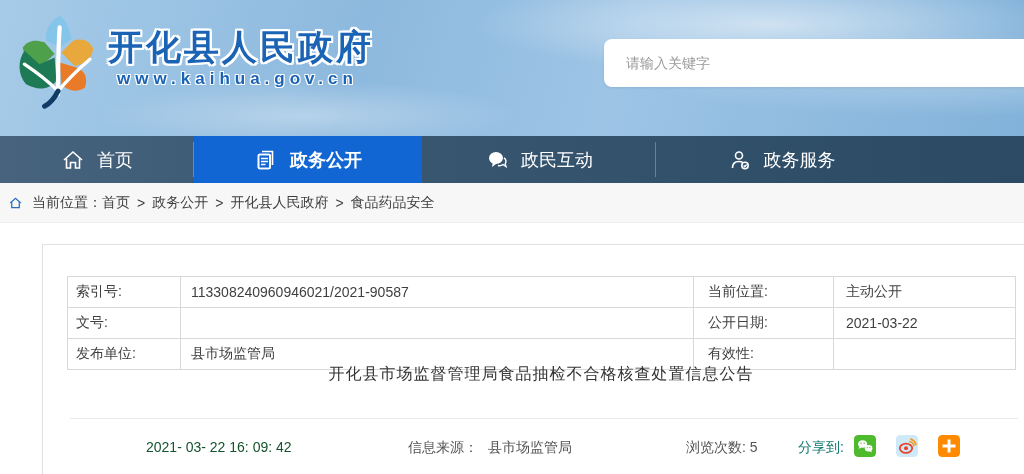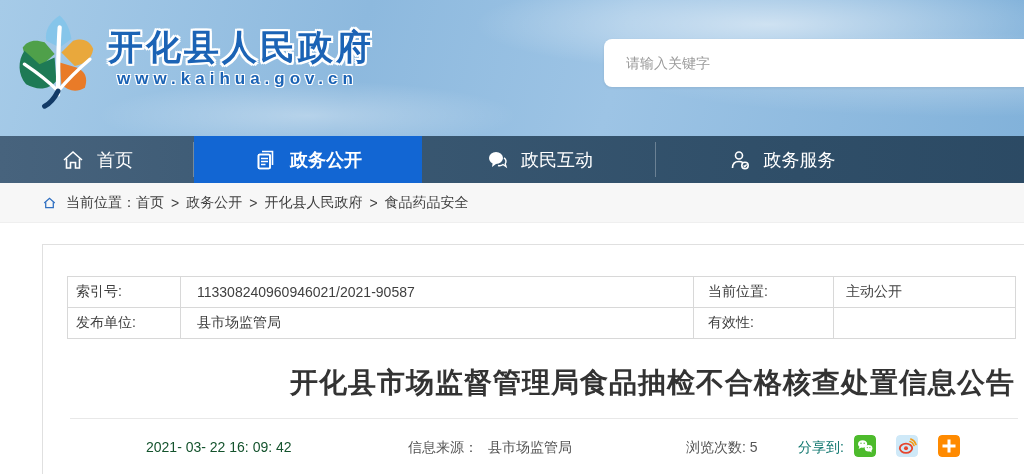--- a/index.html
+++ b/index.html
@@ -35,38 +35,38 @@
     color:#fff; font-size:18px; cursor:pointer; position:relative; }
   .nav-item:not(:last-child)::after { content:""; position:absolute; right:0; top:6px; bottom:6px;
     width:1px; background:rgba(255,255,255,.28); }
   .nav-item.active { background:#1266d3; font-weight:bold; }
   .nav-item.active::after { display:none; }
   .nav-icon { width:24px; height:24px; display:block; }
 
   
   .breadcrumb { position:absolute; left:0; top:183px; width:1024px; height:40px;
     background:#f7f7f7; border-bottom:1px solid #efefef;
-    display:flex; align-items:center; font-size:14px; color:#3f3f3f;padding-left:34px; }
+    display:flex; align-items:center; font-size:14px; color:#3f3f3f; }
   .breadcrumb .home-ic { width:15px; height:14px; margin:0 9px 0 8px; }
   .crumb { color:#3f3f3f; text-decoration:none; }
   .crumb-sep { margin:0 7px; color:#3f3f3f; }
 
   
   .card { position:absolute; left:42px; top:244px; width:1000px; height:260px;
     background:#fff; border:1px solid #e0e0e0; }
   .doc-table { position:absolute; left:24px; top:31px; border-collapse:collapse;
     table-layout:fixed; width:948px; font-size:14px; color:#3f3f3f; }
   .doc-table td { border:1px solid #d8d8d8; height:31px; white-space:nowrap; overflow:hidden; }
   .doc-table .c1 { width:113px; padding-left:8px; }
-  .doc-table .c2 { width:513px; padding-left:16px; }
+  .doc-table .c2 { width:513px; padding-left:10px; }
   .doc-table .c3 { width:140px; padding-left:14px; }
   .doc-table .c4 { width:182px; padding-left:12px; }
 
-  .article-title { position:absolute; left:24px; top:119px; width:948px; text-align:right;
-    font-size:28px; font-weight:bold; color:#333; letter-spacing:1px; white-space:nowrap; }
+  .article-title { position:absolute; left:24px; top:119px; width:948px; text-align:center;
+    font-size:16px; font-weight:normal; color:#333; letter-spacing:1px; white-space:nowrap; }
   .title-divider { position:absolute; left:27px; top:173px; width:948px; height:1px; background:#e8e8e8; }
 
   .meta-row { position:absolute; left:0; top:186px; width:975px; height:30px; font-size:14px; color:#555; }
   .meta-row .m { position:absolute; top:6px; line-height:20px; white-space:nowrap; }
   .m-date { left:103px; color:#14532d; }
   .m-source-label { left:365px; color:#555; }
   .m-source-value { left:445px; color:#555; }
   .m-views { left:643px; color:#555; }
   .m-share-label { left:755px; color:#0f766e; }
   .share-icons { position:absolute; left:811px; top:4px; display:flex; gap:20px; }
@@ -148,20 +148,26 @@
 
   <div class="card">
 
     <table class="doc-table">
       <tbody>
           <tr>
         <td class="c1">索引号:</td>
         <td class="c2">113308240960946021/2021-90587</td>
         <td class="c3">当前位置:</td>
         <td class="c4">主动公开</td>
+      </tr>
+      <tr>
+        <td class="c1">文号:</td>
+        <td class="c2"></td>
+        <td class="c3">公开日期:</td>
+        <td class="c4">2021-03-22</td>
       </tr>
       <tr>
         <td class="c1">发布单位:</td>
         <td class="c2">县市场监管局</td>
         <td class="c3">有效性:</td>
         <td class="c4"></td>
       </tr>
     </tbody>
       </table>
 

